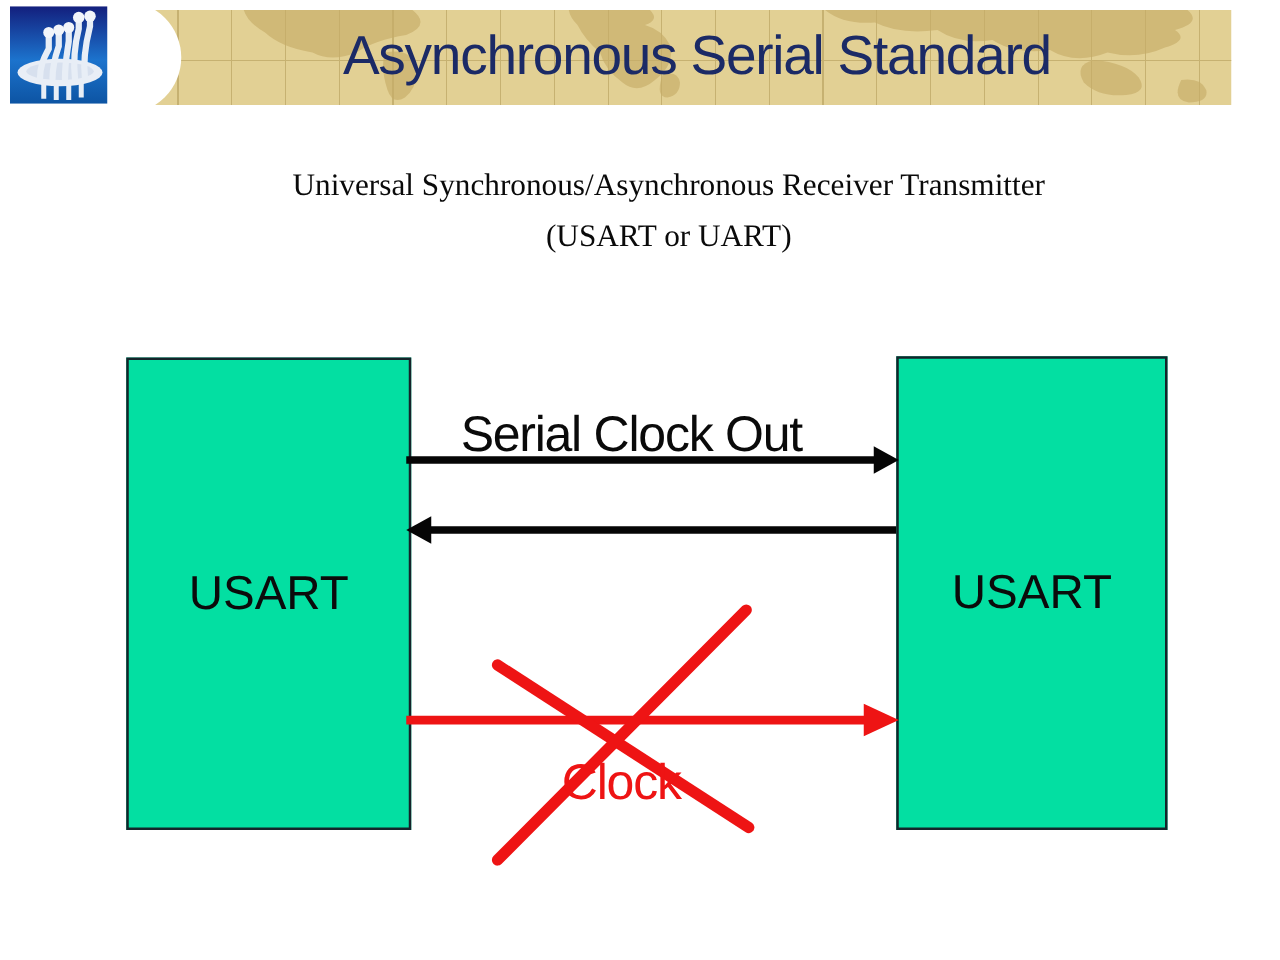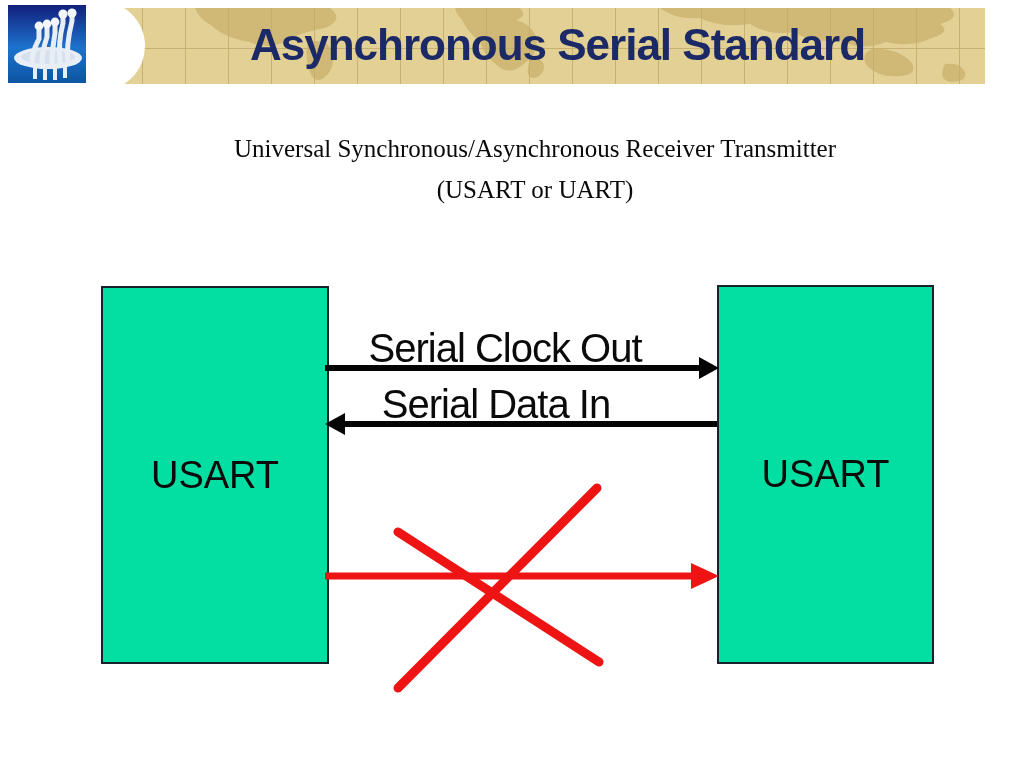--- a/index.html
+++ b/index.html
@@ -16,21 +16,21 @@
   .banner{position:absolute;left:100px;top:8px;width:885px;height:76px;
           background-color:var(--banner-bg);
           background-image:
             repeating-linear-gradient(to right, transparent 0 42px, var(--banner-grid) 42px 43px),
             repeating-linear-gradient(to bottom, transparent 0 40px, var(--banner-grid) 40px 41px);
           overflow:hidden;}
   .banner-map{position:absolute;left:0;top:0;width:885px;height:76px;opacity:.65;}
   .banner-notch{position:absolute;left:-45px;top:-7px;width:90px;height:90px;border-radius:50%;
                 background:#ffffff;}
   .banner-title{position:relative;margin:0;height:76px;line-height:74px;text-align:center;
-                padding-left:30px;font-size:44px;font-weight:bold;color:var(--title-text);
+                padding-left:30px;font-size:44px;font-weight:normal;color:var(--title-text);
                 letter-spacing:-1px;}
 
   
   .subtitle{position:absolute;left:535px;top:128px;transform:translateX(-50%);
             width:max-content;text-align:center;font-family:"Liberation Serif",serif;
             font-size:25px;line-height:41px;color:var(--body-text);white-space:nowrap;}
 
   
   .usart-box{position:absolute;background:var(--box-green);border:2px solid var(--box-border);
              display:flex;align-items:center;justify-content:center;
@@ -132,15 +132,15 @@
       <polygon points="691,563 691,589 719,576" fill="var(--arrow-red)"></polygon>
     </g>
 
     <g stroke="var(--arrow-red)" stroke-width="9" stroke-linecap="round">
       <line x1="398" y1="532" x2="599" y2="662"></line>
       <line x1="398" y1="688" x2="597" y2="488"></line>
     </g>
   </svg>
 
   <div class="flow-label label-out">Serial Clock Out</div>
-  <div class="flow-label label-in">Serial Data In</div>
+  <div class="flow-label label-clock">Clock</div>
 
 </div>
 
 </body></html>

